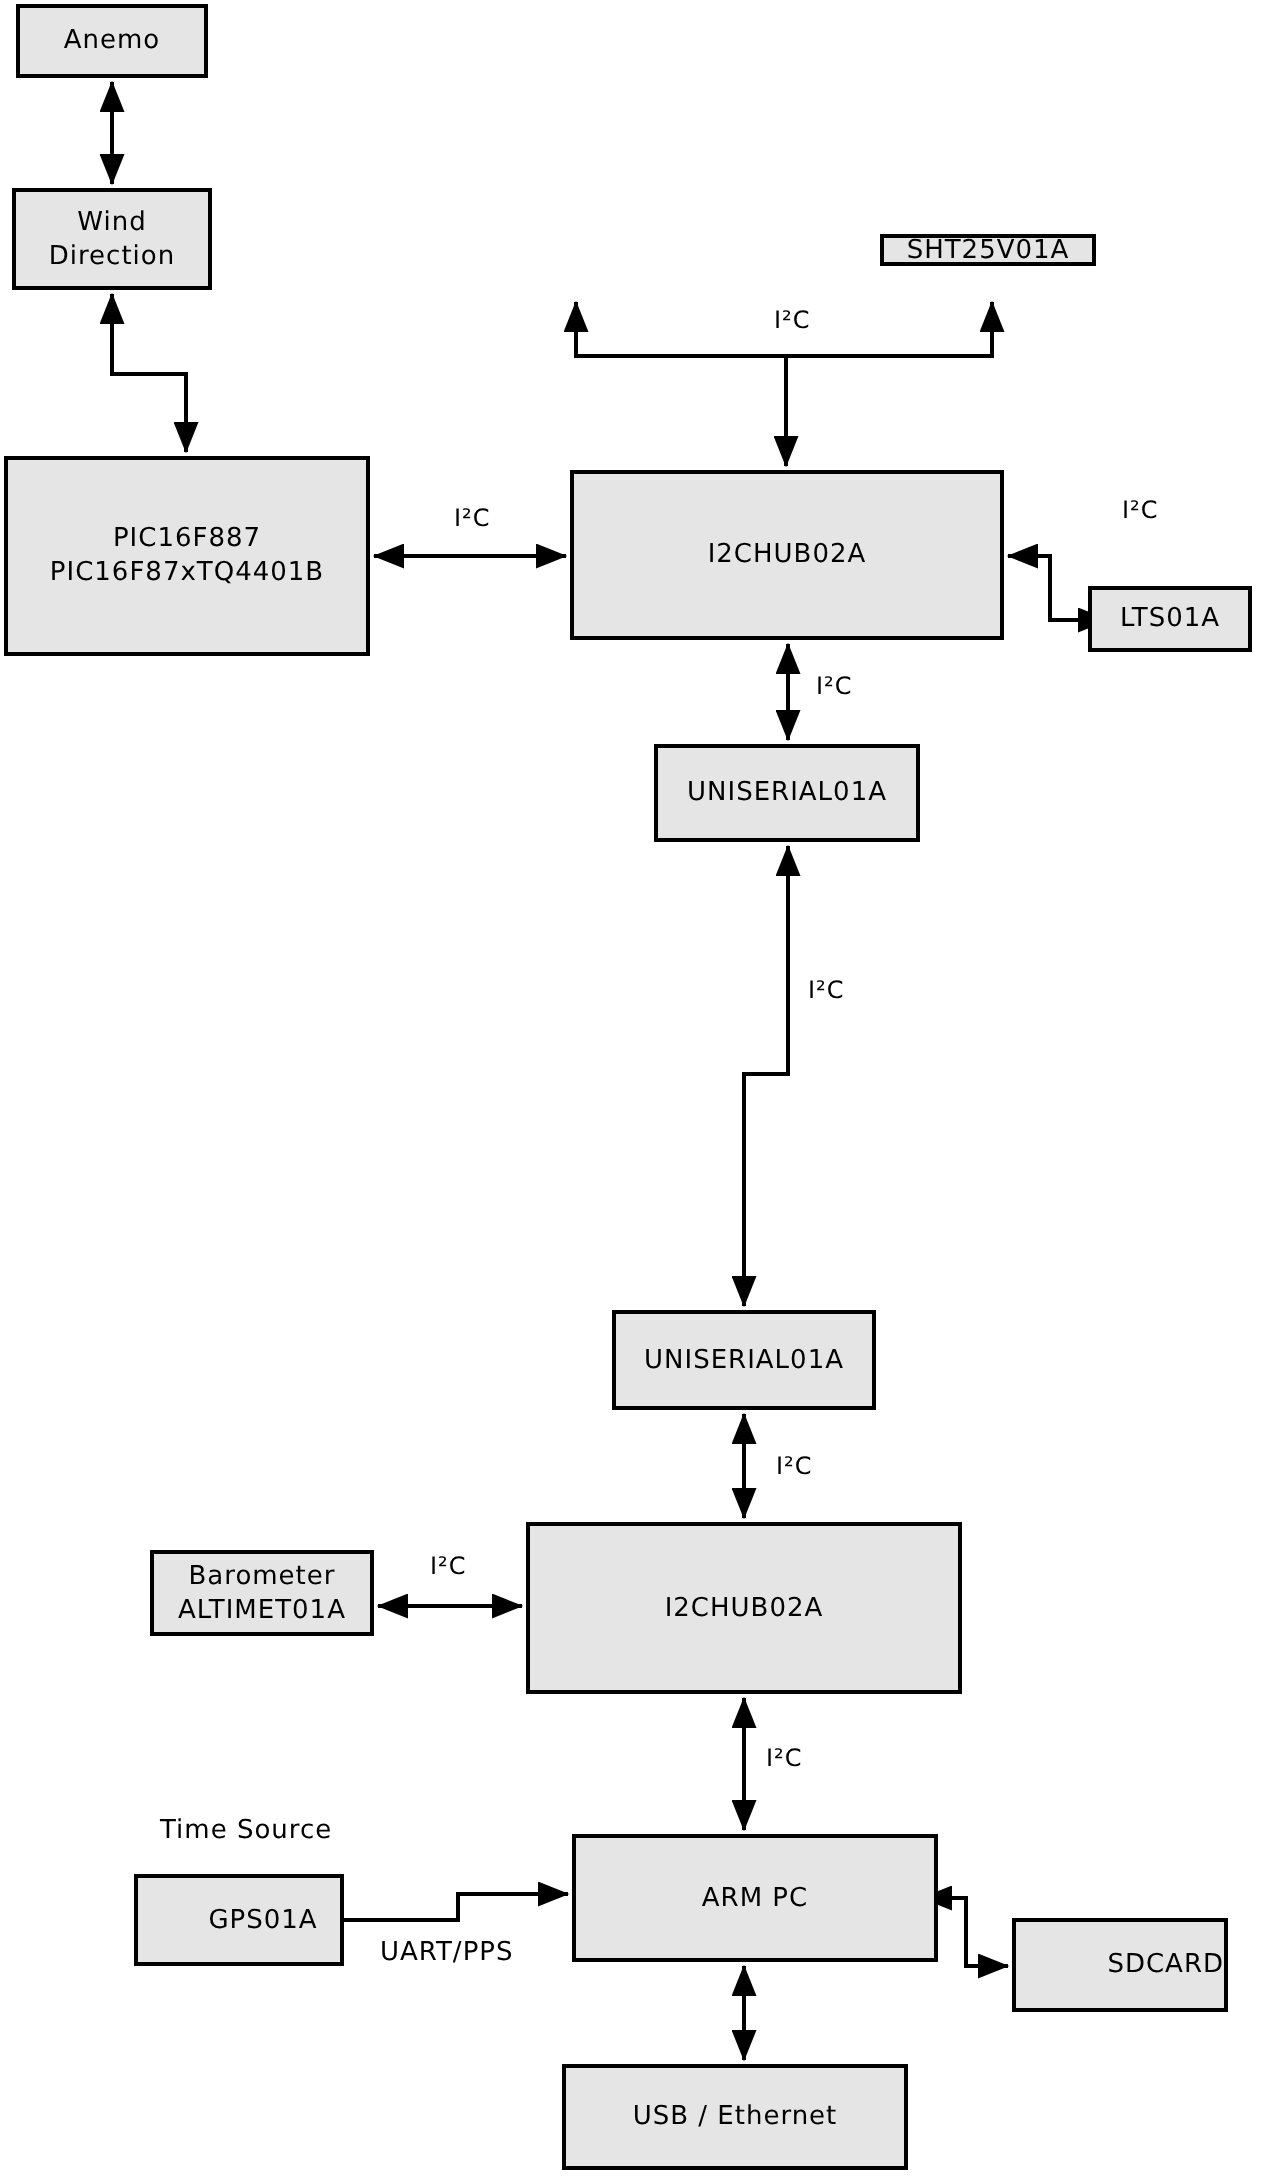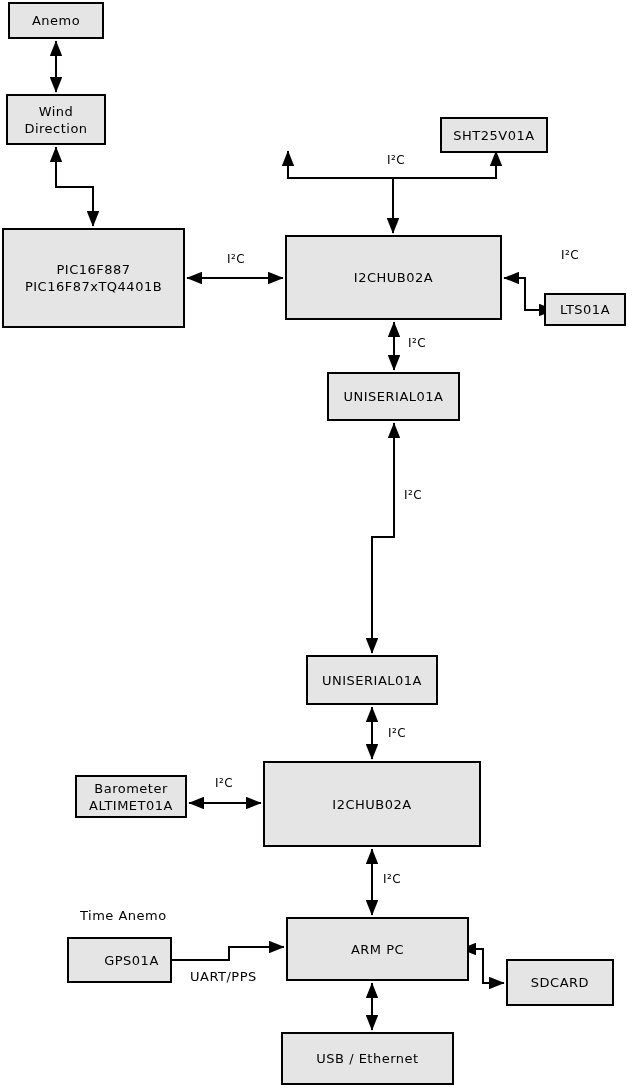--- a/index.html
+++ b/index.html
@@ -87,21 +87,21 @@
     <span class="box-label">Wind
 Direction</span>
   </div>
 
   <div class="box" style="left:2px; top:228px; width:183px; height:100px;">
     <span class="box-label">PIC16F887
 PIC16F87xTQ4401B</span>
   </div>
 
 
-  <div class="box" style="left:440px; top:117px; width:108px; height:36px;">
+  <div class="box" style="left:440px; top:117px; width:108px; height:16px;">
     <span class="box-label">SHT25V01A</span>
   </div>
 
   <div class="box" style="left:285px; top:235px; width:217px; height:85px;">
     <span class="box-label">I2CHUB02A</span>
   </div>
 
   <div class="box" style="left:544px; top:293px; width:82px; height:33px;">
     <span class="box-label">LTS01A</span>
   </div>
@@ -124,32 +124,32 @@
   </div>
 
   <div class="box" style="left:67px; top:937px; width:105px; height:46px;padding-left:24px;">
     <span class="box-label">GPS01A</span>
   </div>
 
   <div class="box" style="left:286px; top:917px; width:183px; height:64px;">
     <span class="box-label">ARM PC</span>
   </div>
 
-  <div class="box" style="left:506px; top:959px; width:108px; height:47px;">
+  <div class="box" style="left:506px; top:959px; width:108px; height:47px;justify-content:flex-end;">
     <span class="box-label">SDCARD</span>
   </div>
 
   <div class="box" style="left:281px; top:1032px; width:173px; height:53px;">
     <span class="box-label">USB / Ethernet</span>
   </div>
 
   <div class="edge-label" style="left:227px; top:252px;">I²C</div>
   <div class="edge-label" style="left:387px; top:153px;">I²C</div>
   <div class="edge-label" style="left:561px; top:248px;">I²C</div>
   <div class="edge-label" style="left:408px; top:336px;">I²C</div>
   <div class="edge-label" style="left:404px; top:488px;">I²C</div>
   <div class="edge-label" style="left:388px; top:726px;">I²C</div>
   <div class="edge-label" style="left:215px; top:776px;">I²C</div>
   <div class="edge-label" style="left:383px; top:872px;">I²C</div>
   <div class="edge-label big" style="left:190px; top:970px;text-align:center;">UART/PPS</div>
-  <div class="edge-label big" style="left:80px; top:909px;">Time Anemo</div>
+  <div class="edge-label big" style="left:80px; top:909px;">Time Source</div>
 
 </div>
 
 </body></html>

